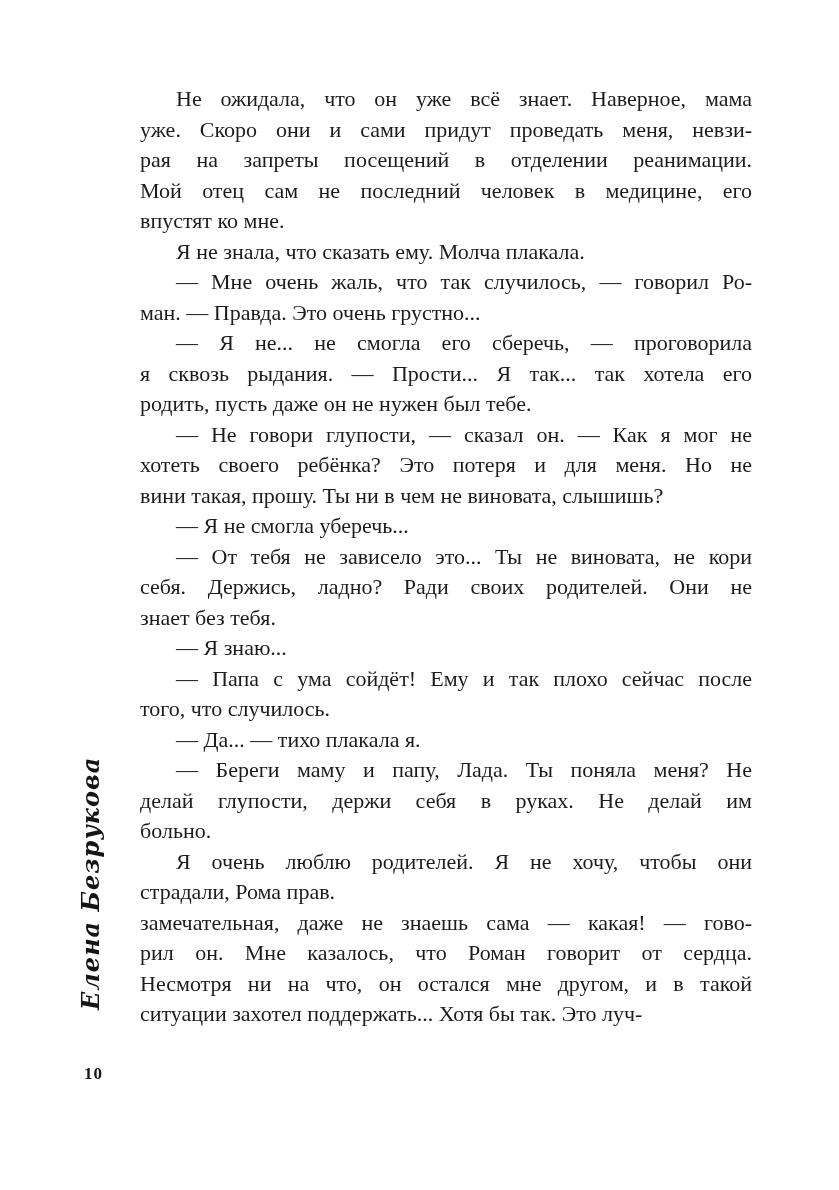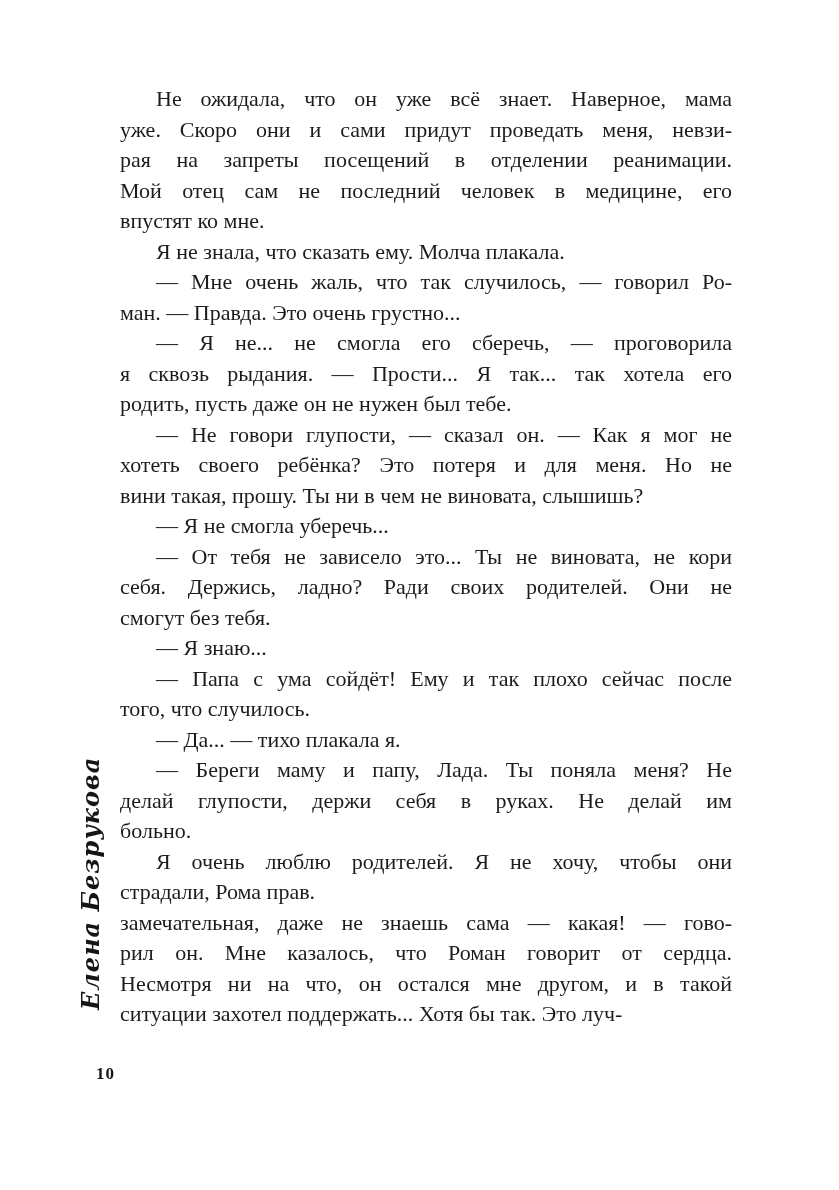--- a/index.html
+++ b/index.html
@@ -11,21 +11,21 @@
     position: relative;
     width: 839px;
     height: 1190px;
     background: #ffffff;
     overflow: hidden;
     font-family: "Liberation Serif", serif;
     color: #1c1c1c;
   }
   .text-block {
     position: absolute;
-    left: 120px;
+    left: 140px;
     top: 84px;
     width: 612px;
     font-size: 22px;
     line-height: 30.5px;
     color: #1c1c1c;
   }
   .para { margin: 0; padding: 0; }
   .line {
     text-align: justify;
     text-align-last: justify;
@@ -44,21 +44,21 @@
     font-family: "DejaVu Serif", serif;
     font-style: italic;
     font-weight: bold;
     font-size: 24px;
     letter-spacing: 1px;
     white-space: nowrap;
     color: #151515;
   }
   .page-number {
     position: absolute;
-    left: 96px;
+    left: 84px;
     top: 1064px;
     font-family: "Liberation Serif", serif;
     font-weight: bold;
     font-size: 17px;
     letter-spacing: 1px;
     color: #151515;
   }
 </style>
 </head>
 <body>
@@ -90,21 +90,21 @@
         <div class="line first">— Не говори глупости, — сказал он. — Как я мог не</div>
         <div class="line">хотеть своего ребёнка? Это потеря и для меня. Но не</div>
         <div class="line last">вини такая, прошу. Ты ни в чем не виновата, слышишь?</div>
       </div>
       <div class="para">
         <div class="line first last">— Я не смогла уберечь...</div>
       </div>
       <div class="para">
         <div class="line first">— От тебя не зависело это... Ты не виновата, не кори</div>
         <div class="line">себя. Держись, ладно? Ради своих родителей. Они не</div>
-        <div class="line last">смогут без тебя.</div>
+        <div class="line last">знает без тебя.</div>
       </div>
       <div class="para">
         <div class="line first last">— Я знаю...</div>
       </div>
       <div class="para">
         <div class="line first">— Папа с ума сойдёт! Ему и так плохо сейчас после</div>
         <div class="line last">того, что случилось.</div>
       </div>
       <div class="para">
         <div class="line first last">— Да... — тихо плакала я.</div>

